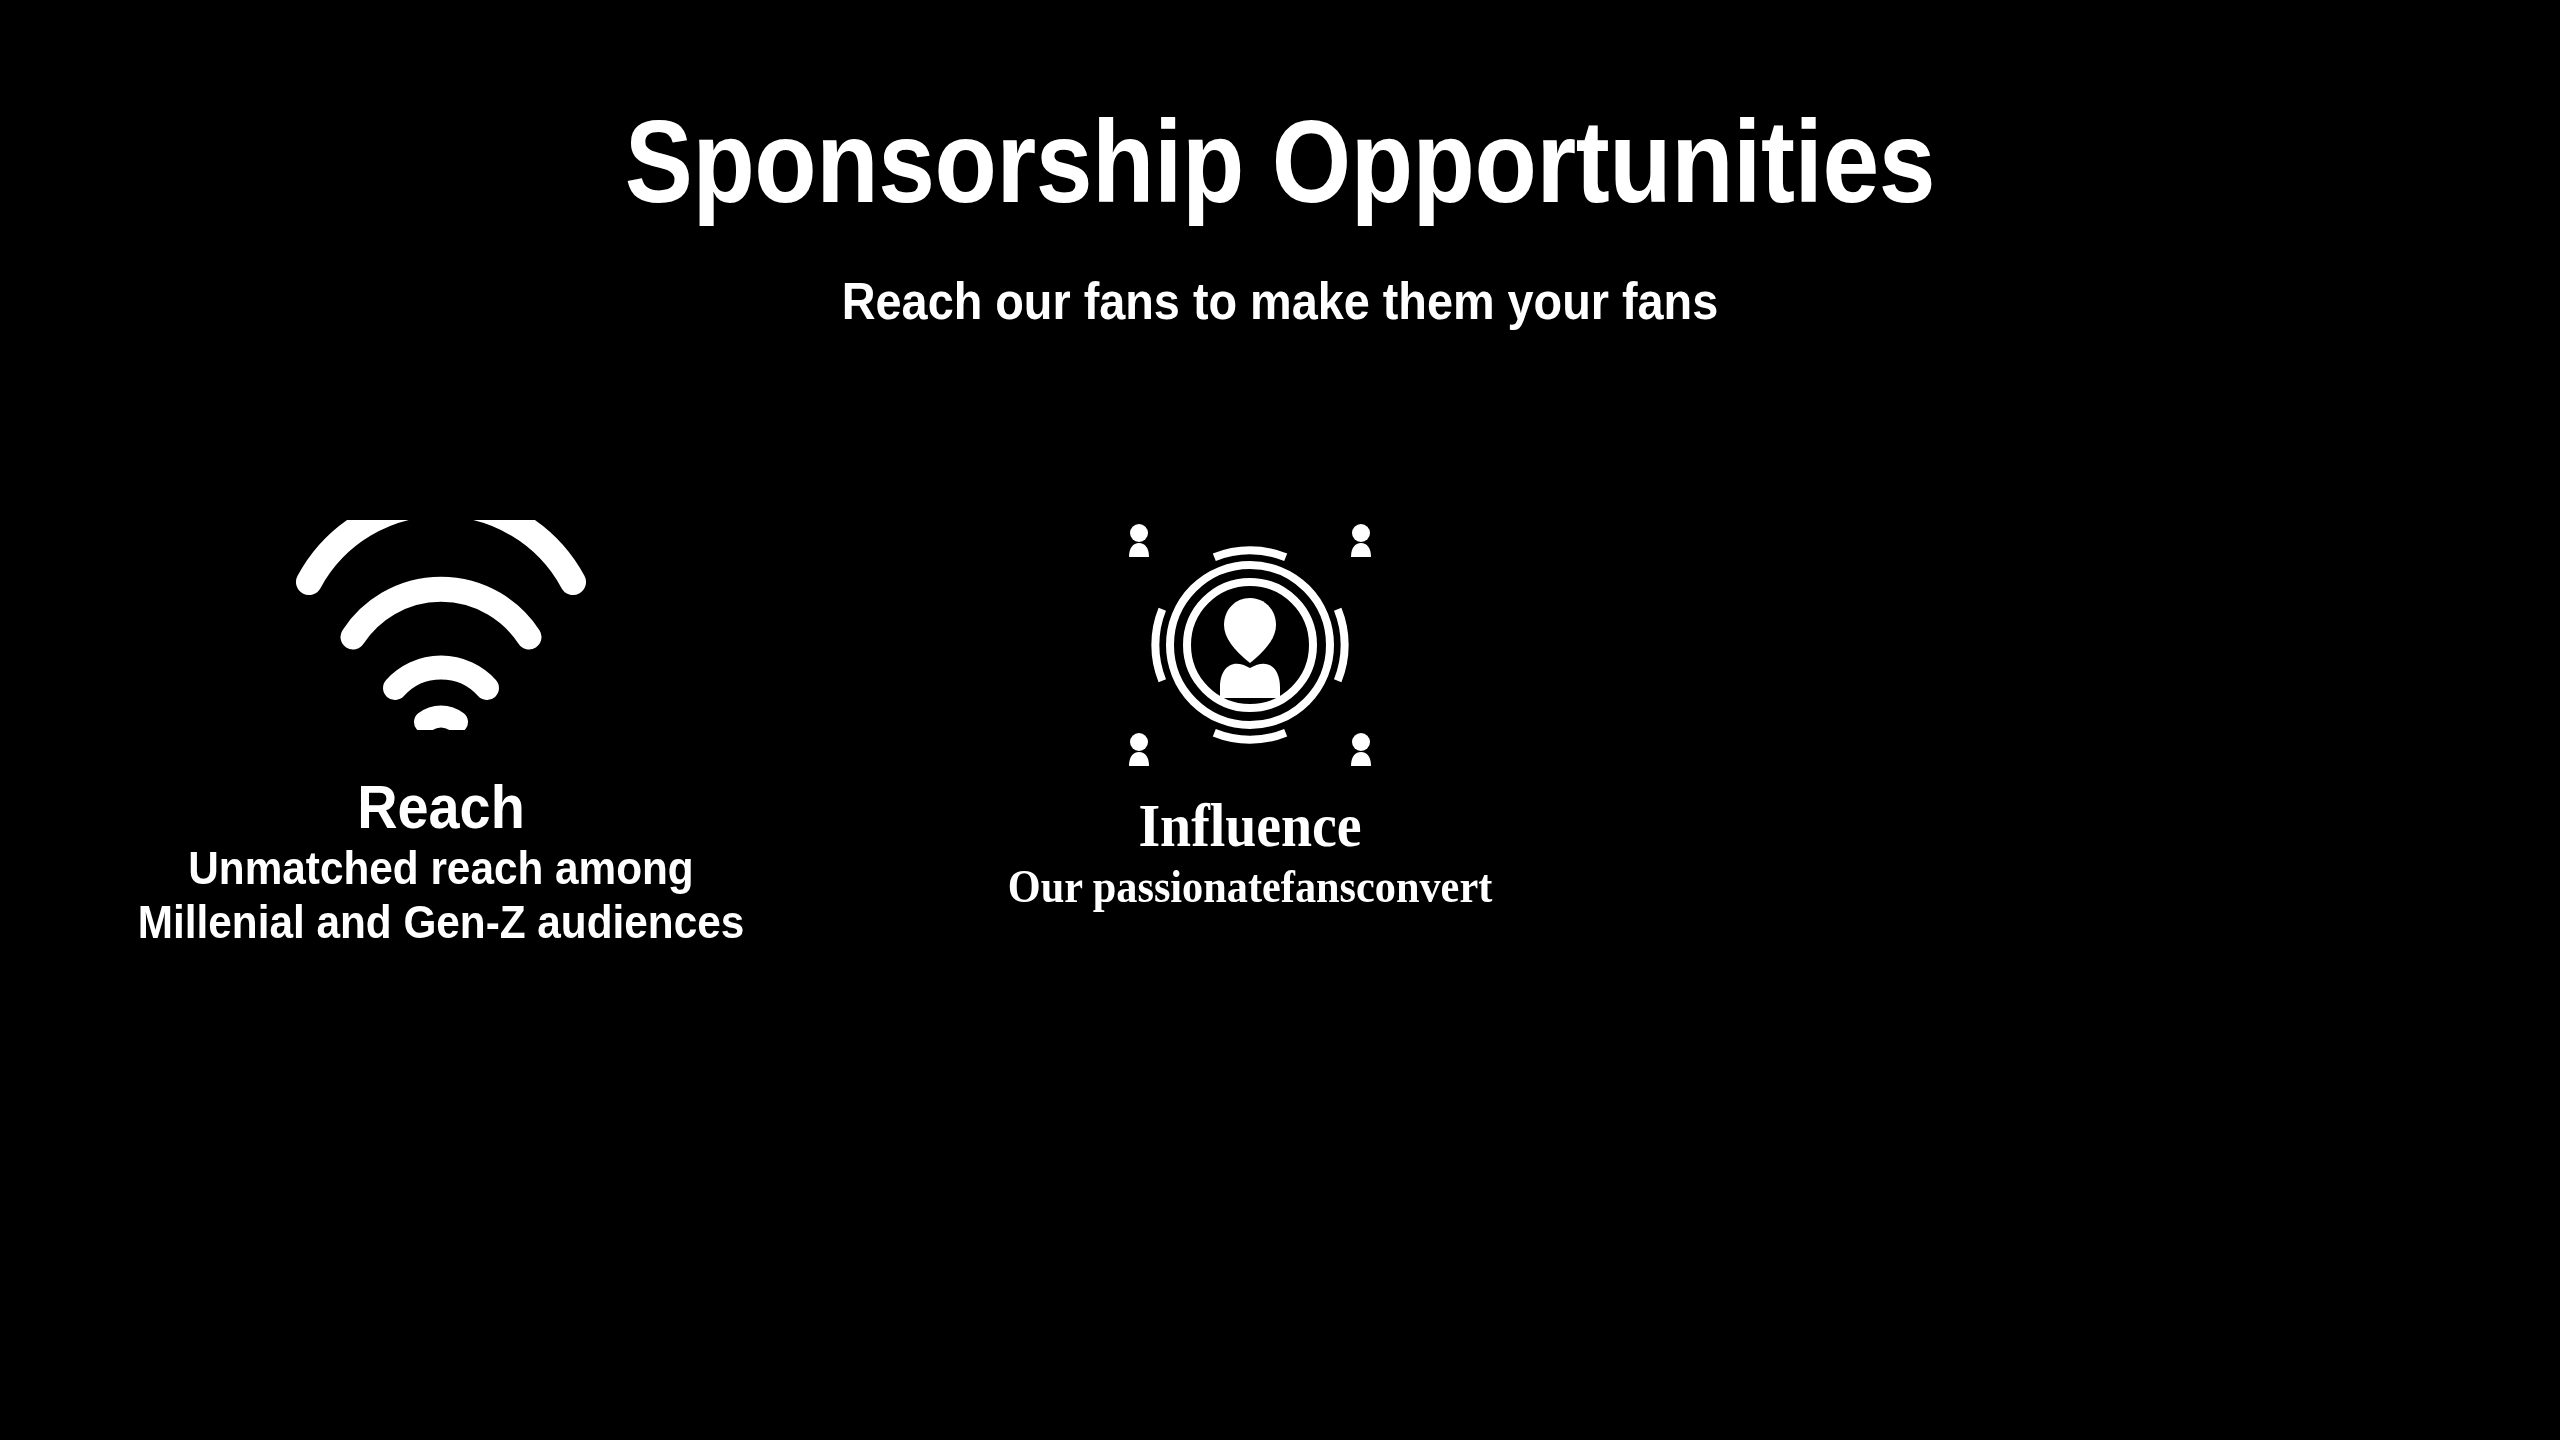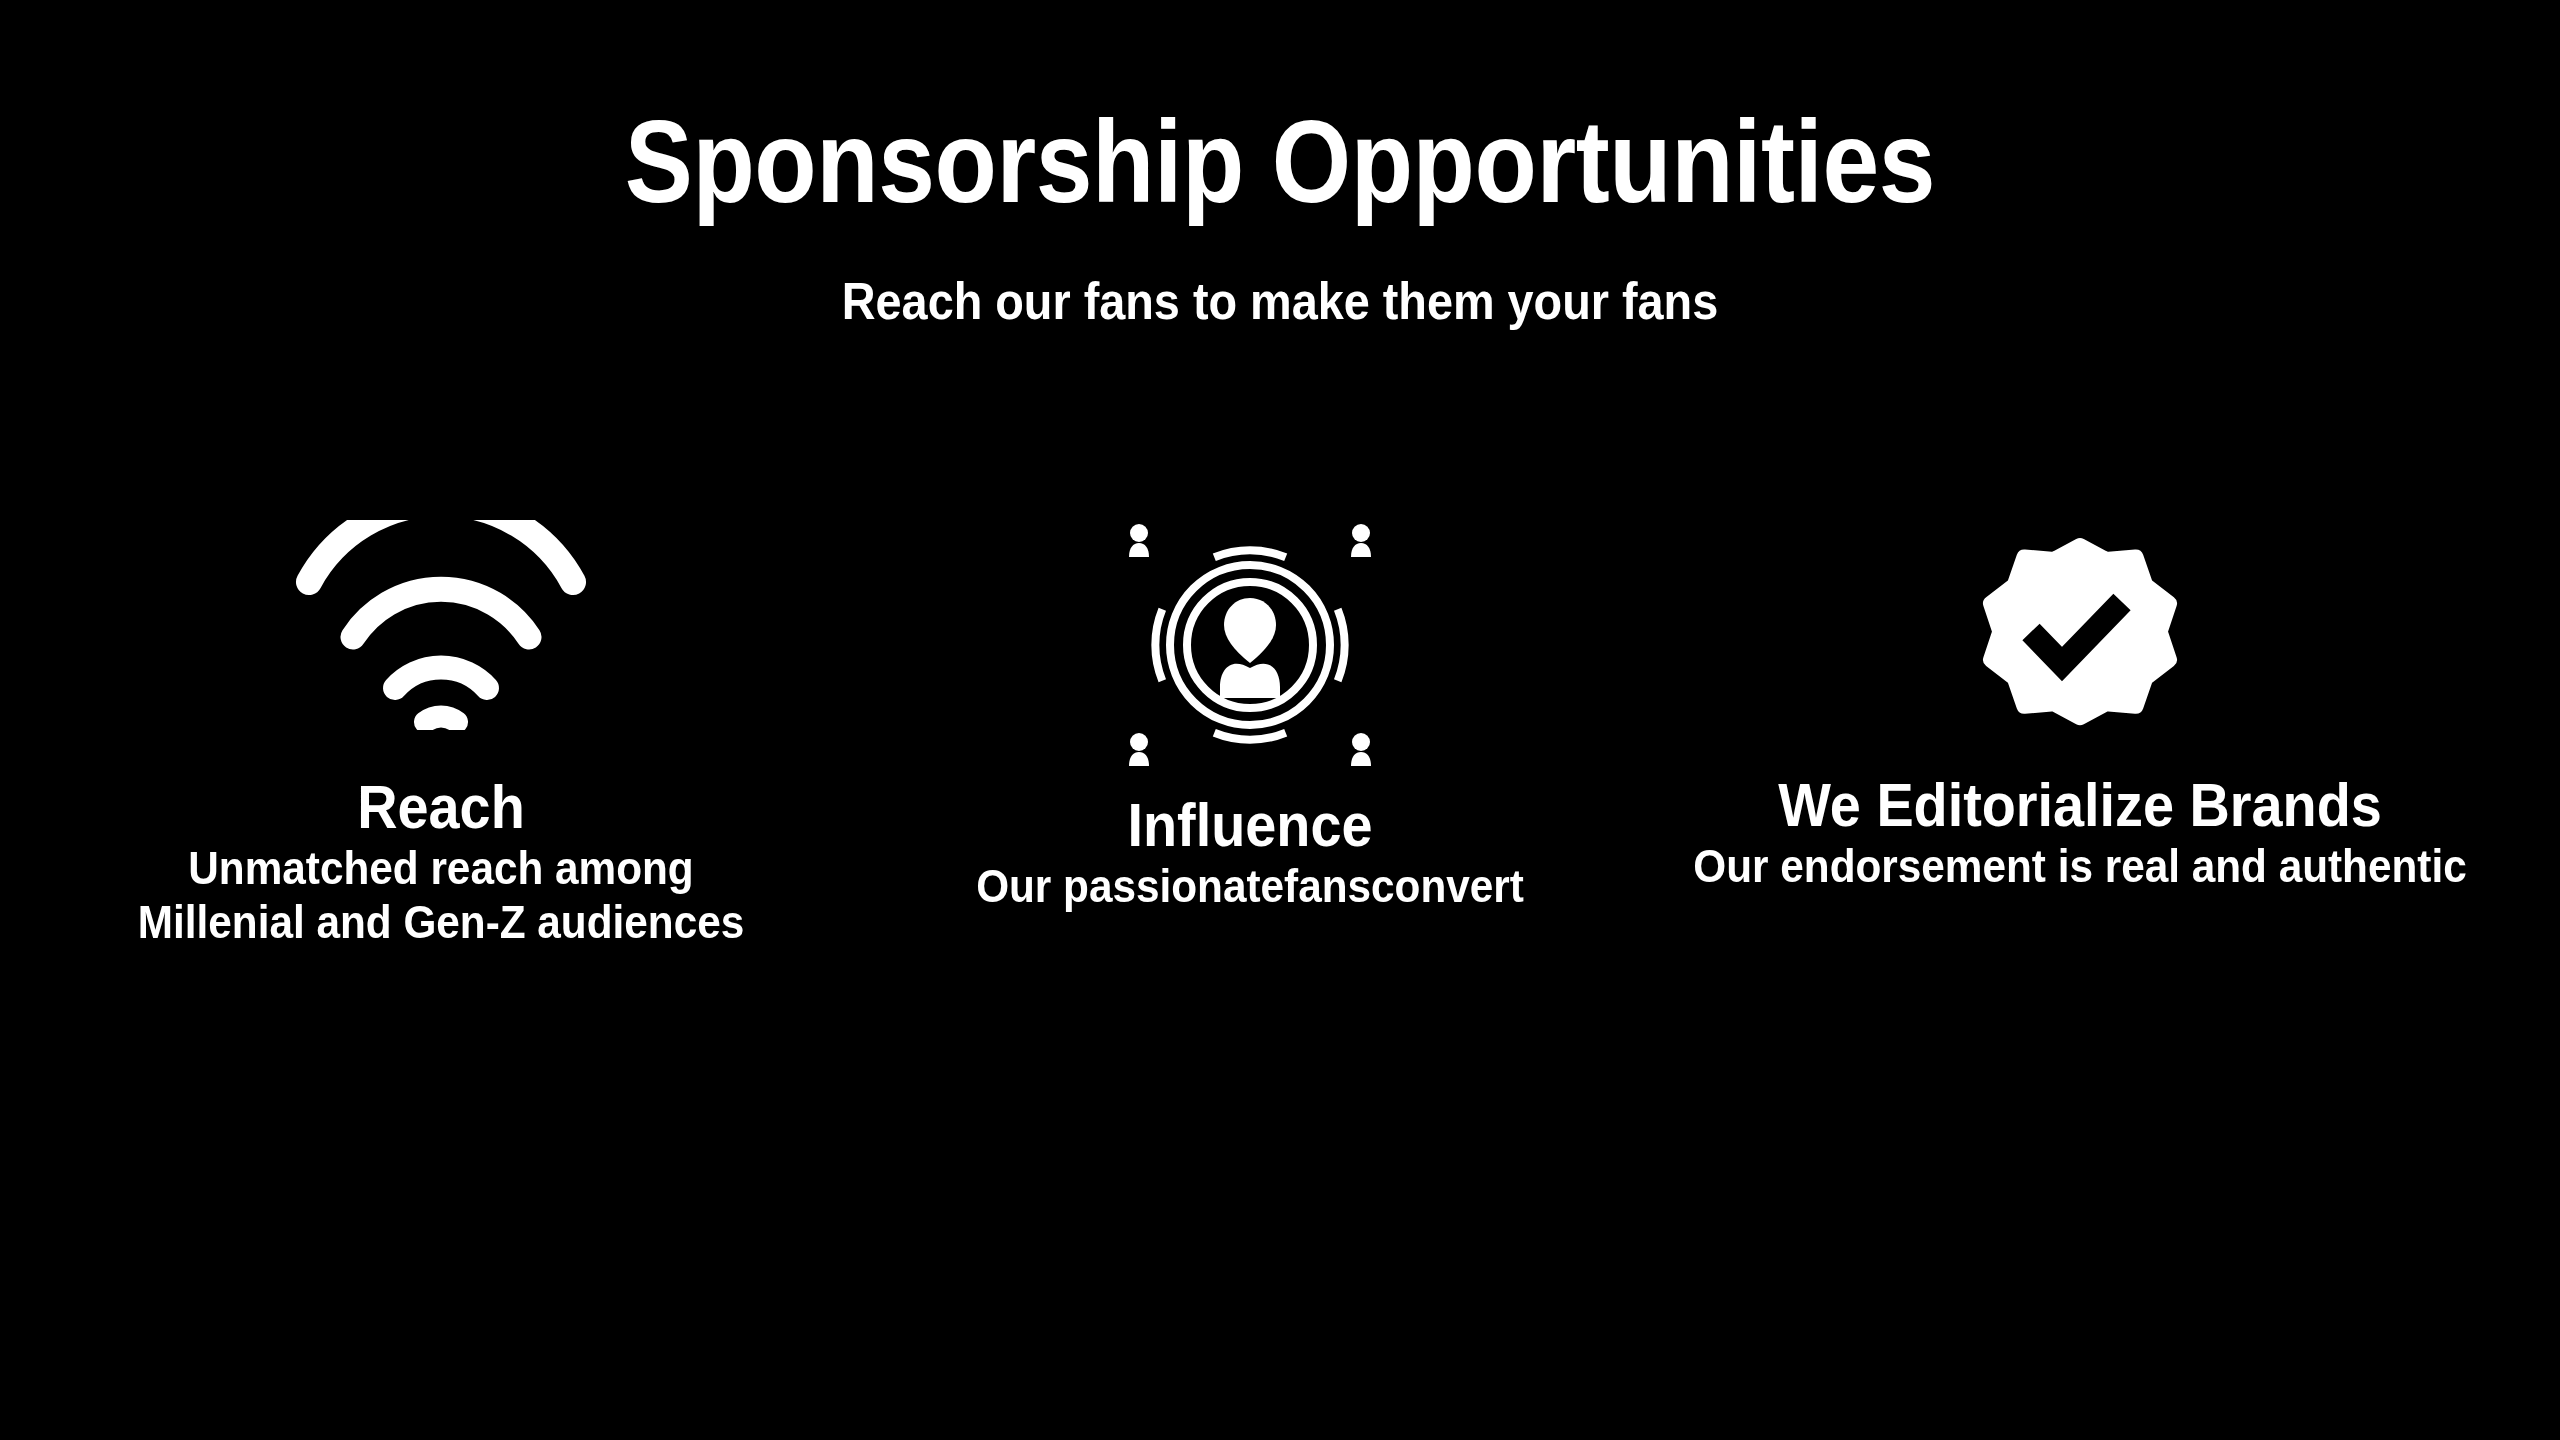--- a/index.html
+++ b/index.html
@@ -69,21 +69,21 @@
     top: 0;
     width: 2560px;
     height: 1440px;
   }
   .col {
     position: absolute;
     text-align: center;
     color: #ffffff;
   }
   .col-reach      { left: 0px;    top: 520px; width: 860px; margin-left: 11px; }
-  .col-influence  { left: 850px;  top: 520px; width: 800px; }
+  .col-influence  { left: 850px;  top: 520px; width: 800px; font-family: Liberation Serif, serif; }
   .col-editorial  { left: 1600px; top: 520px; width: 960px; }
 
   .col-icon {
     display: block;
     margin: 0 auto;
   }
   .icon-reach     { width: 300px; height: 210px; margin-bottom: 44px; }
   .icon-influence { width: 250px; height: 250px; margin-bottom: 22px; }
   .icon-badge     { width: 230px; height: 230px; margin-bottom: 22px; }
 
@@ -180,50 +180,15 @@
         </g>
       </svg>
 
       <div class="col-title">Influence</div>
 
       <div class="col-desc">
         <span class="line">Our passionatefansconvert</span>
       </div>
     </div>
 
-    <div class="col col-editorial">
-
-      <svg class="col-icon icon-badge" viewBox="0 0 230 230" aria-hidden="true">
-
-        <path fill="#ffffff" stroke="#ffffff" stroke-width="16" stroke-linejoin="round" d="M 115 26
-                 L 141.0 40.0
-                 L 170.6 37.4
-                 L 180.3 65.4
-                 L 204.0 83.5
-                 L 194.6 111.6
-                 L 204.0 139.7
-                 L 180.3 157.8
-                 L 170.6 185.8
-                 L 141.0 183.2
-                 L 115 197.2
-                 L 89.0 183.2
-                 L 59.4 185.8
-                 L 49.7 157.8
-                 L 26.0 139.7
-                 L 35.4 111.6
-                 L 26.0 83.5
-                 L 49.7 65.4
-                 L 59.4 37.4
-                 L 89.0 40.0
-                 Z"></path>
-
-        <path fill="none" stroke="#000000" stroke-width="24" stroke-linecap="butt" stroke-linejoin="miter" d="M 66 112 L 97 144 L 157 82"></path>
-      </svg>
-
-      <div class="col-title">We Editorialize Brands</div>
-
-      <div class="col-desc">
-        <span class="line">Our endorsement is real and authentic</span>
-      </div>
-    </div>
 
   </div>
 </div>
 
 </body></html>

